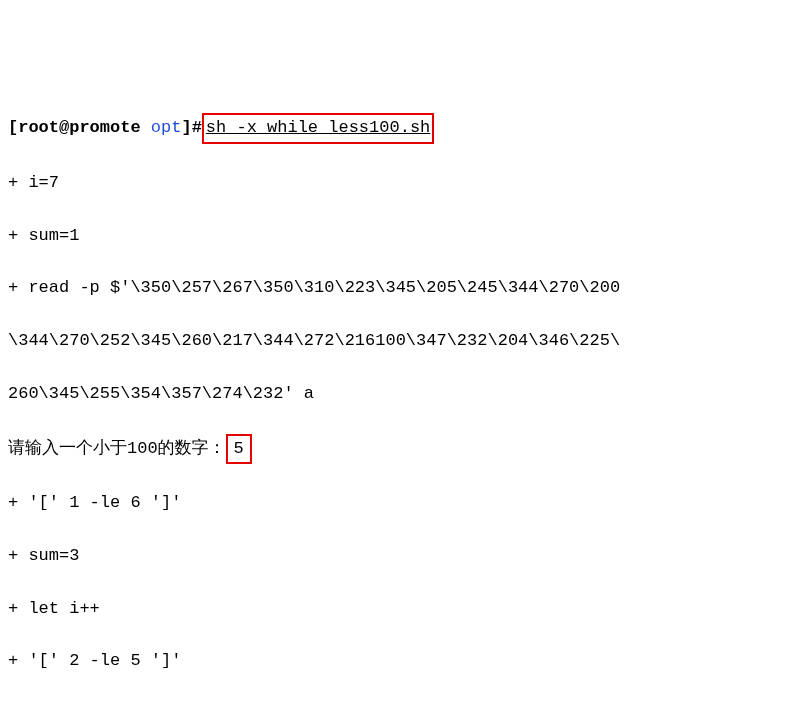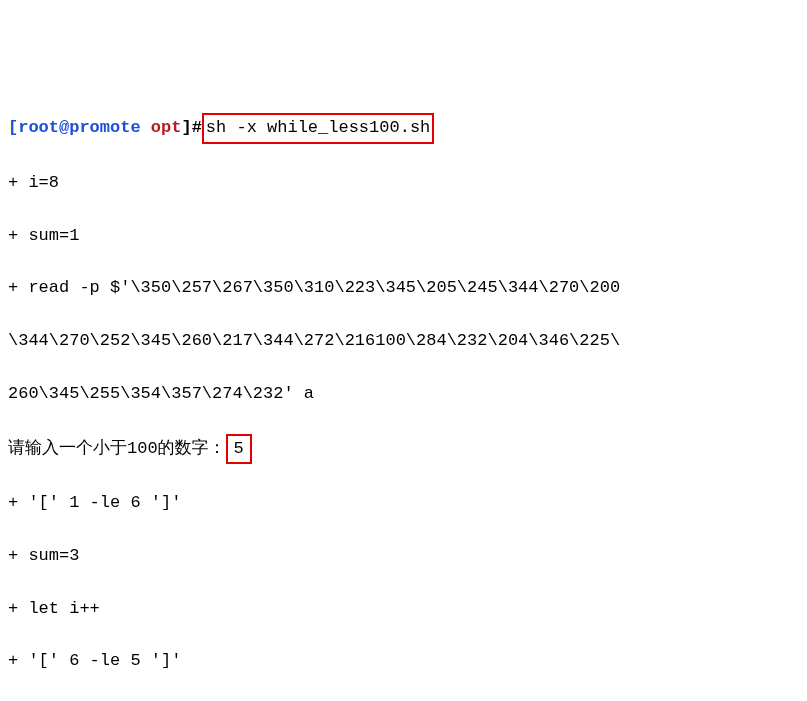--- a/index.html
+++ b/index.html
@@ -5,51 +5,52 @@
     body {
       margin: 0;
       padding: 8px;
       font-family: "Courier New", Consolas, monospace;
       font-size: 17px;
       line-height: 1.55;
       background: #ffffff;
       color: #000000;
       white-space: pre;
     }
-    .prompt-user { color: #1d4ed8; font-weight: bold; }
-    .prompt-path { color: #b91c1c; font-weight: bold; }
+    .prompt-user { color: #000000; font-weight: bold; }
+    .prompt-path { color: #1d4ed8; font-weight: normal; }
     .prompt-hash { color: #000000; font-weight: bold; }
     .cmd-box {
       border: 2px solid #e60000;
       padding: 0 2px;
       display: inline-block;
+      text-decoration: underline;
     }
     .input-box {
       border: 2px solid #e60000;
       padding: 0 6px;
       display: inline-block;
     }
     .line { display: block; }
   </style>
 </head>
 <body>
 
 
 
 <span class="line"><span class="prompt-user">[root@promote </span><span class="prompt-path">opt</span><span class="prompt-hash">]#</span><span class="cmd-box">sh -x while_less100.sh</span></span>
-<span class="line">+ i=8</span>
+<span class="line">+ i=7</span>
 <span class="line">+ sum=1</span>
 <span class="line">+ read -p $'\350\257\267\350\310\223\345\205\245\344\270\200</span>
-<span class="line">\344\270\252\345\260\217\344\272\216100\284\232\204\346\225\</span>
+<span class="line">\344\270\252\345\260\217\344\272\216100\347\232\204\346\225\</span>
 <span class="line">260\345\255\354\357\274\232' a</span>
 <span class="line"><span>请输入一个小于100的数字：</span><span class="input-box">5</span></span>
 <span class="line">+ '[' 1 -le 6 ']'</span>
 <span class="line">+ sum=3</span>
 <span class="line">+ let i++</span>
-<span class="line">+ '[' 6 -le 5 ']'</span>
+<span class="line">+ '[' 2 -le 5 ']'</span>
 <span class="line">+ sum=3</span>
 
 
 
 
 
 
 
 
 

